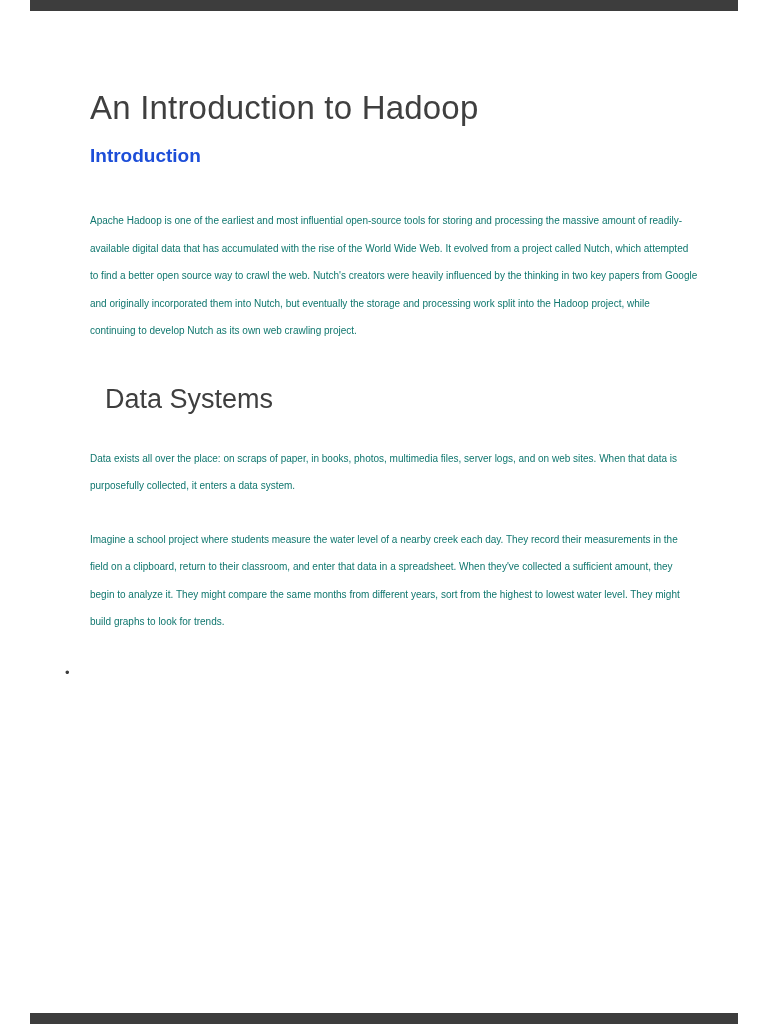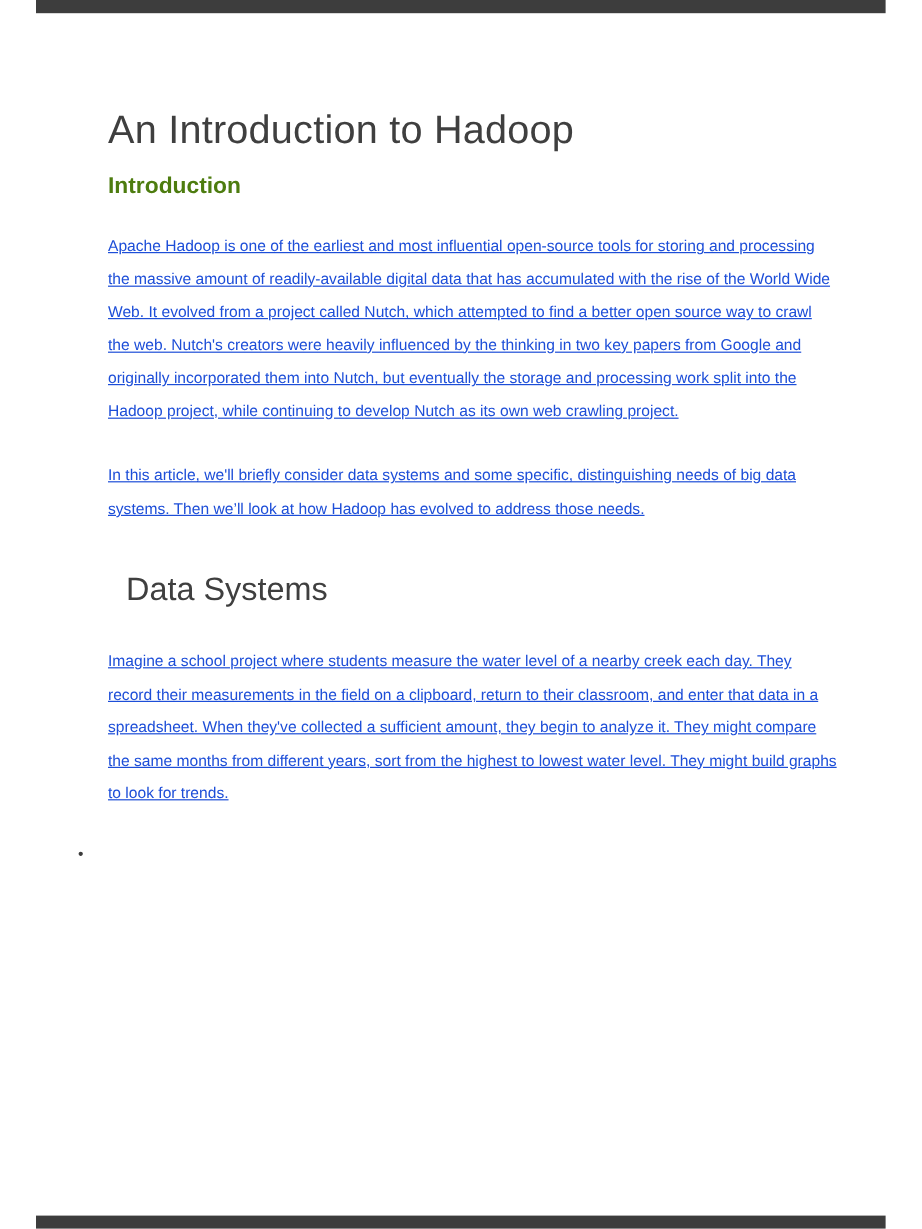--- a/index.html
+++ b/index.html
@@ -34,37 +34,36 @@
     font-size: 33px;
     font-weight: 400;
     color: #3f3f3f;
     margin: 0 0 16px 0;
     line-height: 1.2;
     letter-spacing: 0.2px;
   }
   h2.sub-heading {
     font-size: 19px;
     font-weight: 600;
-    color: #4d7c0f;
-    margin: 0 0 23px 0;
+    color: #1d4ed8;
+    margin: 0 0 39px 0;
     line-height: 1.3;
   }
   h2.section-heading {
     font-size: 27px;
     font-weight: 400;
     color: #3f3f3f;
     margin: 38px 0 28px 15px;
     line-height: 1.25;
   }
   p.body-text {
-    font-size: 13px;
+    font-size: 10px;
     line-height: 27.5px;
     margin: 0 0 26px 0;
-    color: #1d4ed8;
-    text-decoration: underline;
+    color: #0f766e;
   }
   .bullet-row {
     display: flex;
     margin-left: -25px;
     margin-top: 4px;
     font-size: 13.5px;
     line-height: 22px;
     color: #3c3c3c;
   }
   .bullet-row .marker {
@@ -81,24 +80,24 @@
 <div class="page-edge top"></div>
 
 <div class="content">
 
   <h1 class="doc-title">An Introduction to Hadoop</h1>
 
   <h2 class="sub-heading">Introduction</h2>
 
   <p class="body-text">Apache Hadoop is one of the earliest and most influential open-source tools for storing and processing the massive amount of readily-available digital data that has accumulated with the rise of the World Wide Web. It evolved from a project called Nutch, which attempted to find a better open source way to crawl the web. Nutch's creators were heavily influenced by the thinking in two key papers from Google and originally incorporated them into Nutch, but eventually the storage and processing work split into the Hadoop project, while continuing to develop Nutch as its own web crawling project.</p>
 
-  <p class="body-text">In this article, we'll briefly consider data systems and some specific, distinguishing needs of big data systems. Then we’ll look at how Hadoop has evolved to address those needs.</p>
 
   <h2 class="section-heading">Data Systems</h2>
 
+  <p class="body-text">Data exists all over the place: on scraps of paper, in books, photos, multimedia files, server logs, and on web sites. When that data is purposefully collected, it enters a data system.</p>
 
   <p class="body-text">Imagine a school project where students measure the water level of a nearby creek each day. They record their measurements in the field on a clipboard, return to their classroom, and enter that data in a spreadsheet. When they've collected a sufficient amount, they begin to analyze it. They might compare the same months from different years, sort from the highest to lowest water level. They might build graphs to look for trends.</p>
 
 
   <div class="bullet-row">
     <span class="marker">•</span>
   </div>
 
 </div>
 

